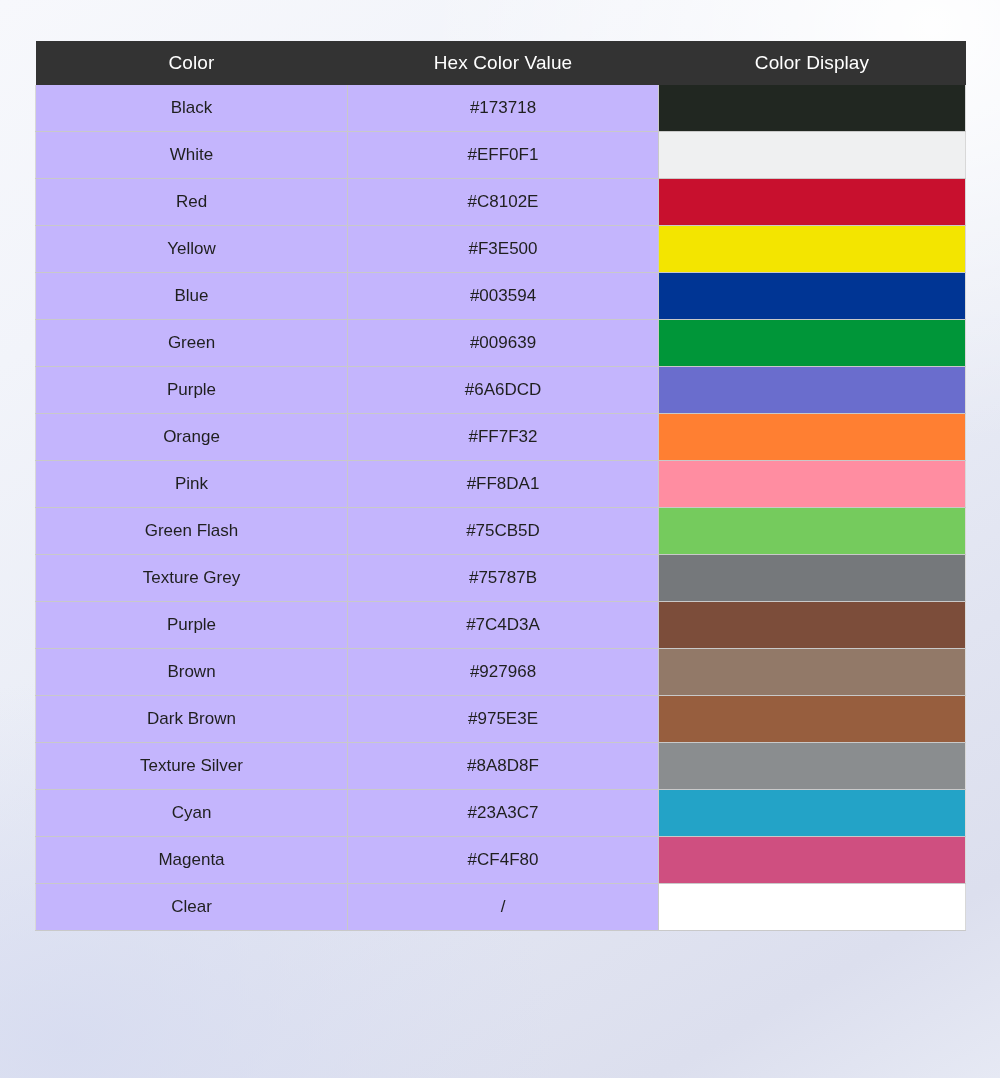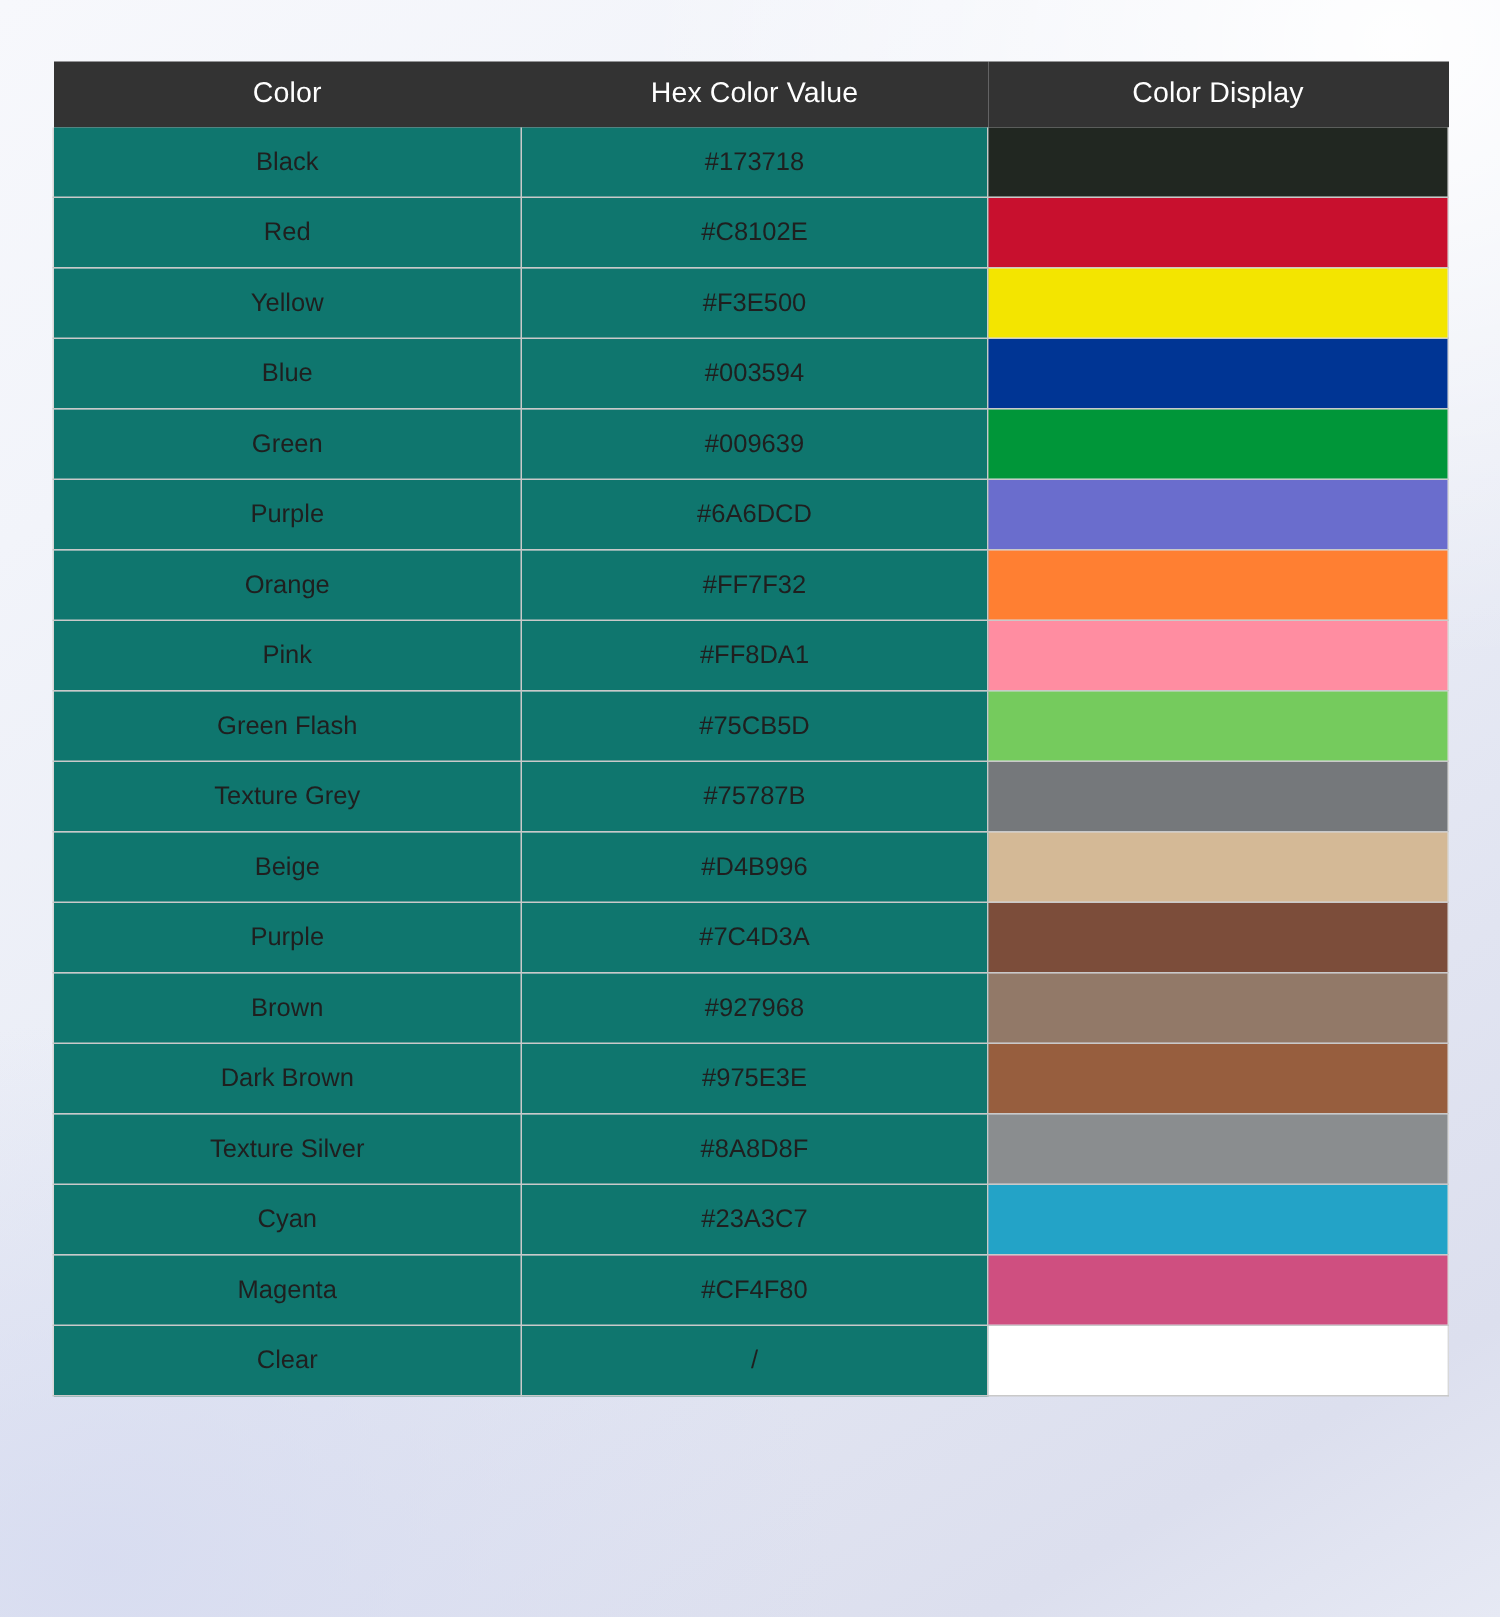--- a/index.html
+++ b/index.html
@@ -69,21 +69,21 @@
     text-align: center;
     border: none;
     padding: 0;
     letter-spacing: 0.1px;
     margin-top: 22px;
   }
 
   tbody td {
     height: 46px;
     padding: 0;
-    background: #0f766e;
+    background: #c4b5fd;
     border-bottom: 1px solid #C9C9C9;
     border-right: 1px solid #C9C9C9;
     font-size: 17px;
     color: #1F1F1F;
     text-align: center;
     vertical-align: middle;
     line-height: 46px;
   }
 
   tbody tr td:first-child {
@@ -131,20 +131,27 @@
     </thead>
     <tbody id="table-body">
         <tr>
           <td>Black</td>
           <td>#173718</td>
           <td class="swatch-cell">
             <span class="swatch" style="background-color: rgb(33, 39, 33);"></span>
           </td>
         </tr>
         <tr>
+          <td>White</td>
+          <td>#EFF0F1</td>
+          <td class="swatch-cell">
+            <span class="swatch" style="background-color: rgb(239, 240, 241);"></span>
+          </td>
+        </tr>
+        <tr>
           <td>Red</td>
           <td>#C8102E</td>
           <td class="swatch-cell">
             <span class="swatch" style="background-color: rgb(200, 16, 46);"></span>
           </td>
         </tr>
         <tr>
           <td>Yellow</td>
           <td>#F3E500</td>
           <td class="swatch-cell">
@@ -191,27 +198,20 @@
           <td>#75CB5D</td>
           <td class="swatch-cell">
             <span class="swatch" style="background-color: rgb(117, 203, 93);"></span>
           </td>
         </tr>
         <tr>
           <td>Texture Grey</td>
           <td>#75787B</td>
           <td class="swatch-cell">
             <span class="swatch" style="background-color: rgb(117, 120, 123);"></span>
-          </td>
-        </tr>
-        <tr>
-          <td>Beige</td>
-          <td>#D4B996</td>
-          <td class="swatch-cell">
-            <span class="swatch" style="background-color: rgb(212, 185, 150);"></span>
           </td>
         </tr>
         <tr>
           <td>Purple</td>
           <td>#7C4D3A</td>
           <td class="swatch-cell">
             <span class="swatch" style="background-color: rgb(124, 77, 58);"></span>
           </td>
         </tr>
         <tr>

